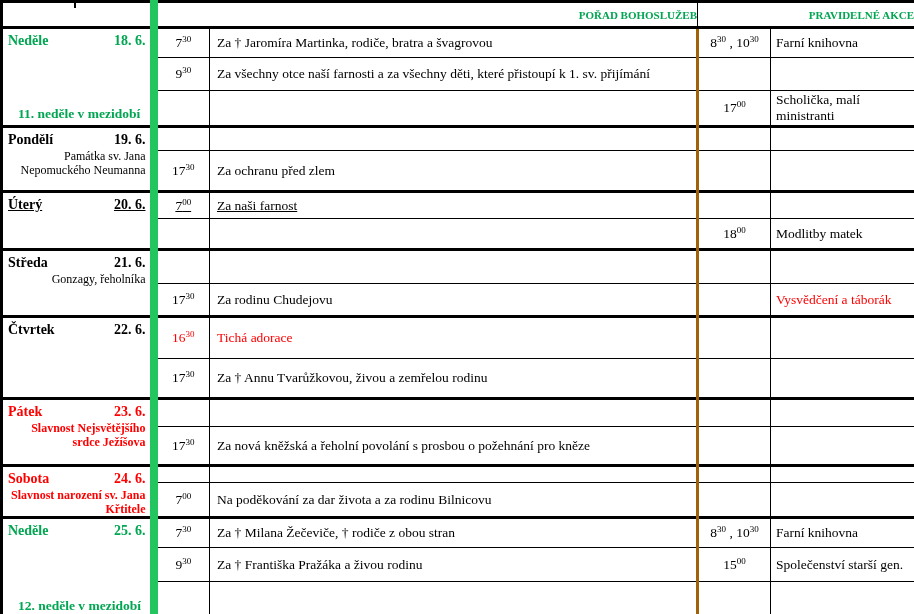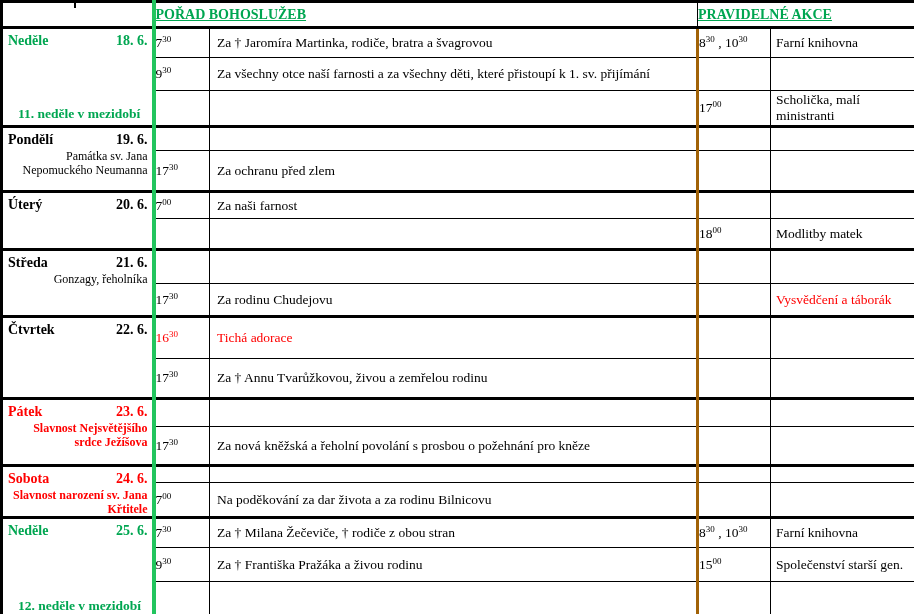--- a/index.html
+++ b/index.html
@@ -17,36 +17,35 @@
   }
   td {
     border: 1px solid #000;
     padding: 0;
     overflow: hidden;
     vertical-align: middle;
   }
   tr.header-row { height: 26px; }
   tr.header-row > td { border-bottom: 3px solid #000; }
   td.header-cell {
-    text-align: left;
+    text-align: right;
     font-weight: bold;
-    font-size: 14px;
+    font-size: 11px;
     color: var(--green, #00A651);
-    text-decoration: underline;
   }
   td.header-empty { position: relative; }
   .tick {
     position: absolute;
     left: 71px; top: 0;
     width: 2px; height: 5px;
     background: #000;
   }
   tr.block-start > td { border-top: 3px solid #000; }
   td.col-day {
-    border-right: 4px solid #22c55e;
+    border-right: 8px solid #22c55e;
     position: relative;
     vertical-align: top;
   }
   td.col-text { border-right: 3px solid #a16207; }
   .day-title {
     display: flex;
     justify-content: space-between;
     align-items: baseline;
     font-weight: bold;
     font-size: 14px;
@@ -61,20 +60,21 @@
   }
   .day-sub.bold { font-weight: bold; }
   .day-bottom {
     position: absolute;
     left: 15px; bottom: 3px;
     font-weight: bold;
     font-size: 13.5px;
     white-space: nowrap;
   }
   td.col-time, td.col-rtime {
+    text-align: center;
     font-size: 13.5px;
   }
   sup {
     font-size: 9px;
     vertical-align: super;
     line-height: 0;
   }
   td.col-text .cell-text {
     font-size: 13.5px;
     padding: 1px 4px 1px 7px;
@@ -155,21 +155,21 @@
         <td class="col-akce"></td>
       </tr>
       <tr style="height: 41px;">
         <td class="col-time">17<sup>30</sup></td>
         <td class="col-text">
           <div class="cell-text">Za ochranu před zlem</div>
         </td>
         <td class="col-rtime"></td>
         <td class="col-akce"></td>
       </tr>
-      <tr class="block-start" style="height: 27px;">
+      <tr class="block-start" style="height: 27px; text-decoration: underline;">
         <td class="col-day" rowspan="2">
           <div class="day-title c-black">
             <span>Úterý</span>
             <span>20. 6.</span>
           </div>
         </td>
         <td class="col-time">7<sup>00</sup></td>
         <td class="col-text">
           <div class="cell-text">Za naši farnost</div>
         </td>

